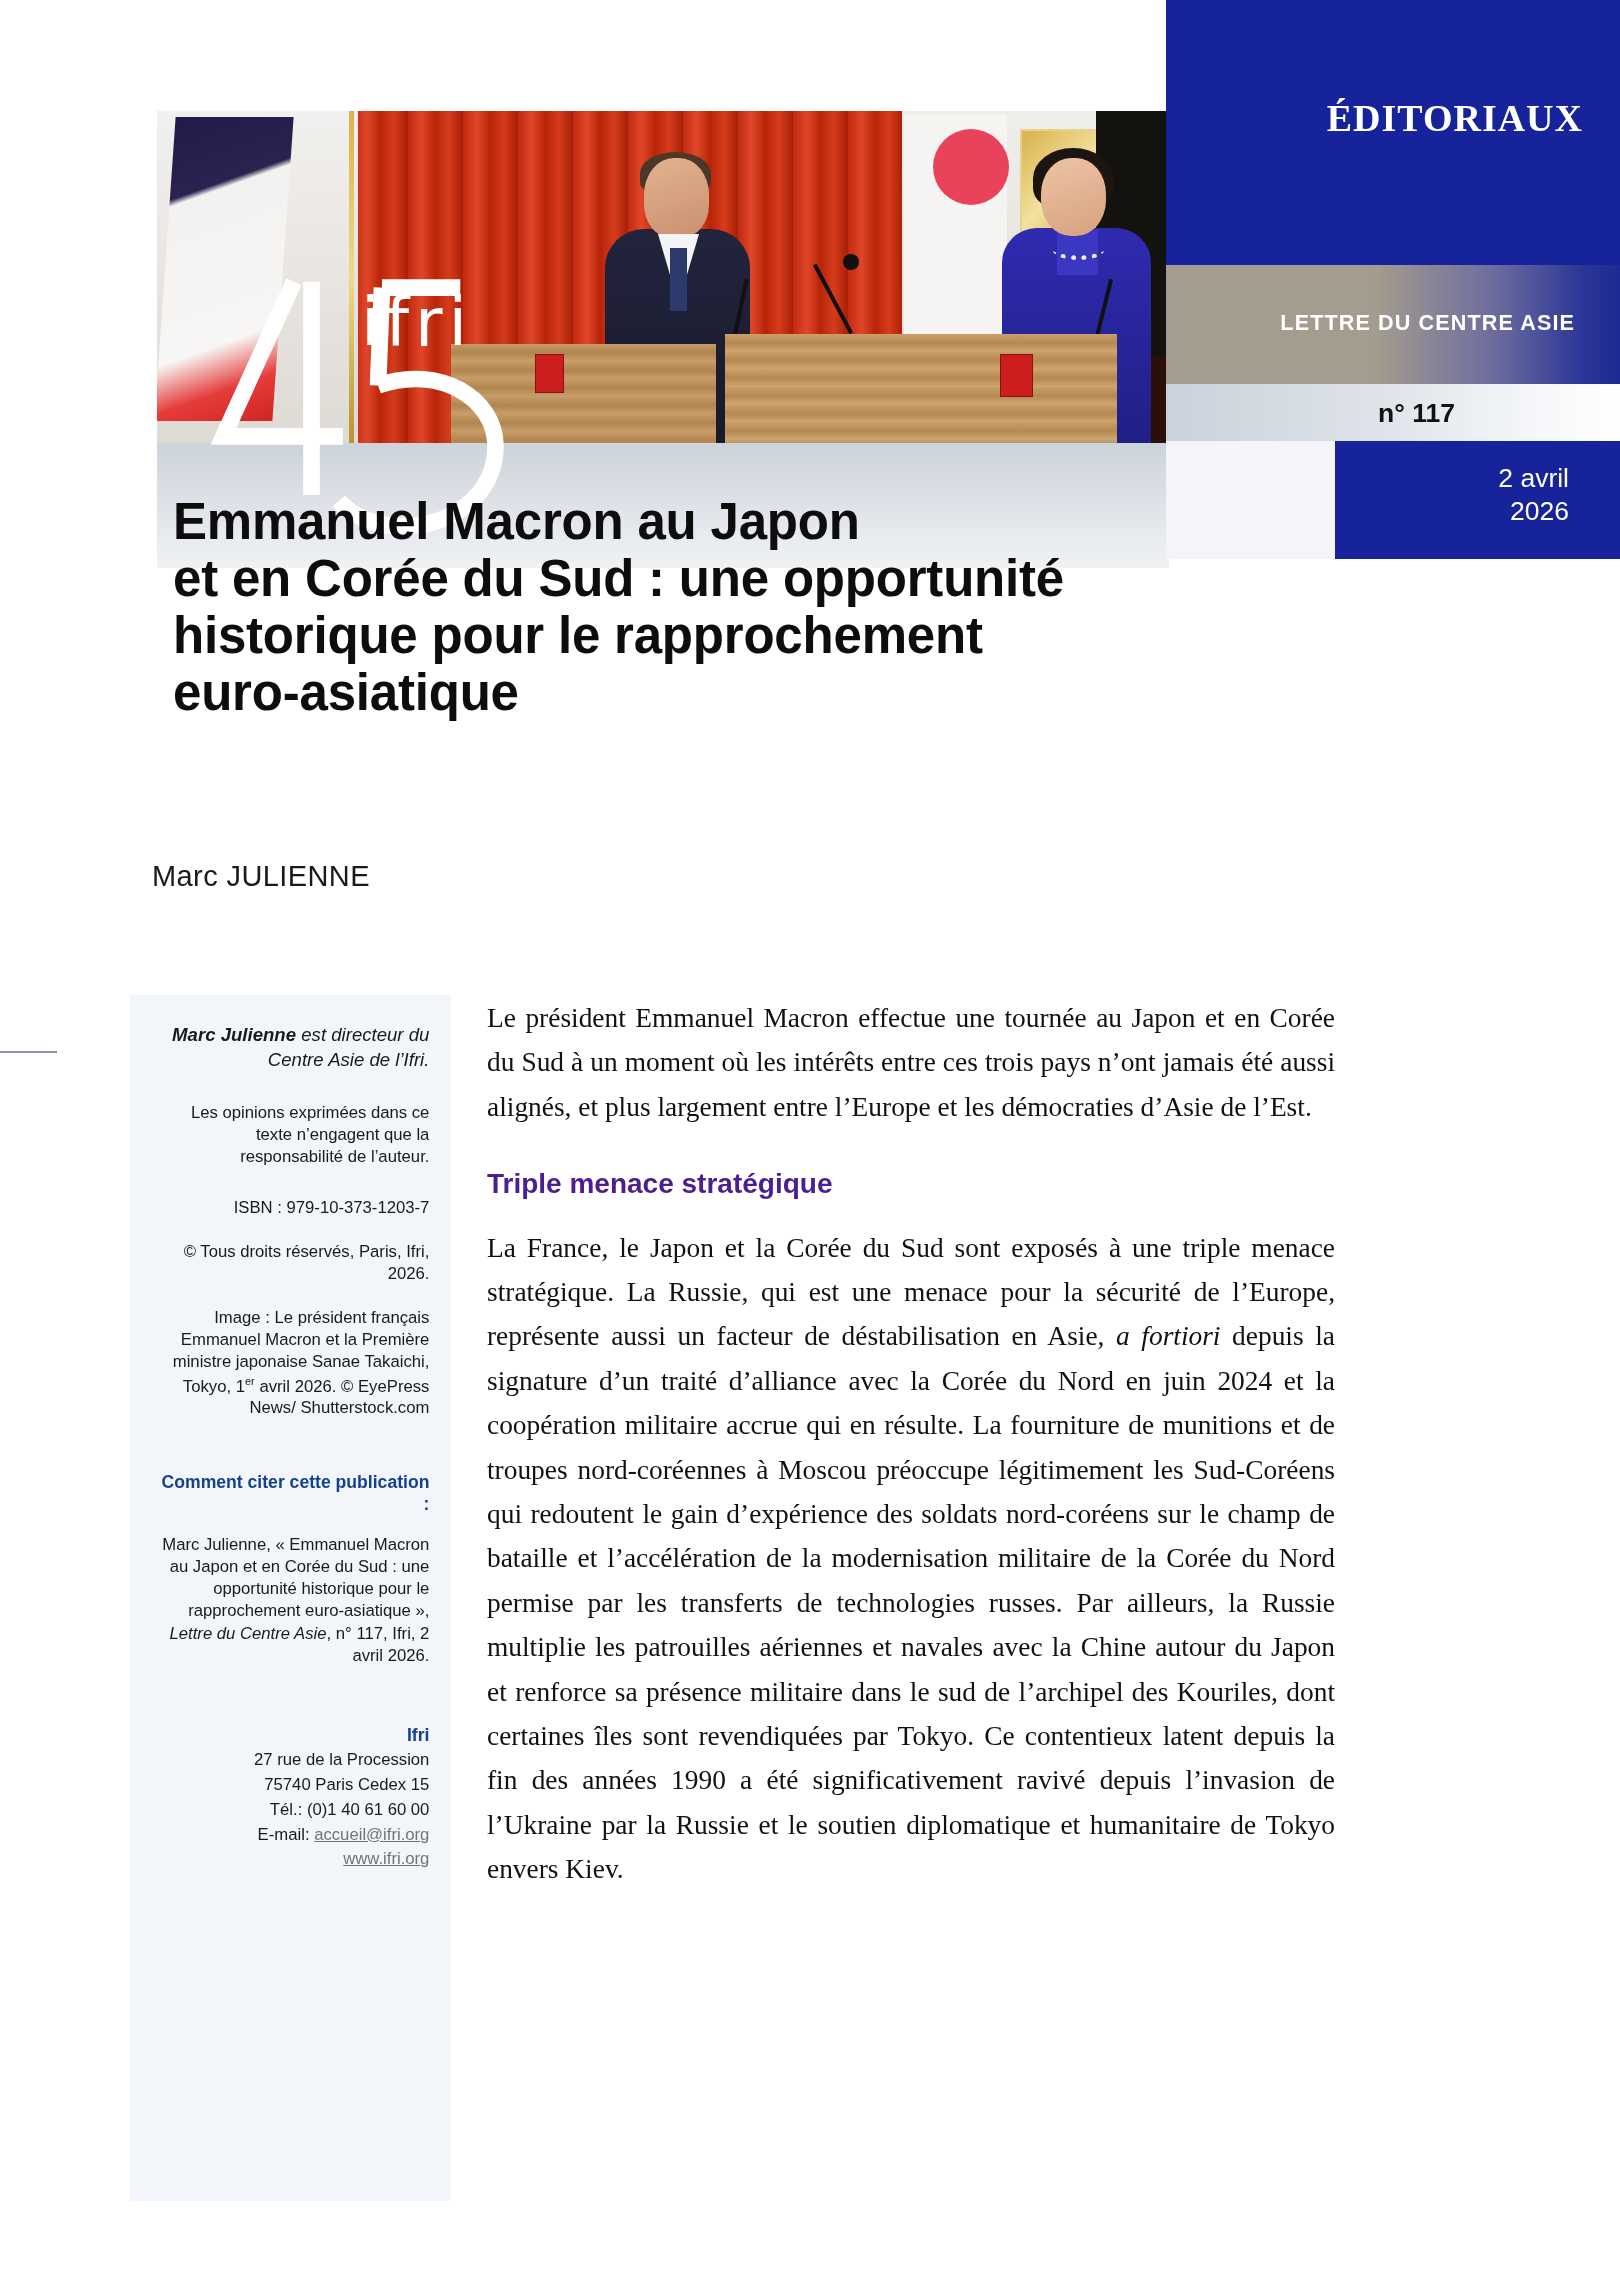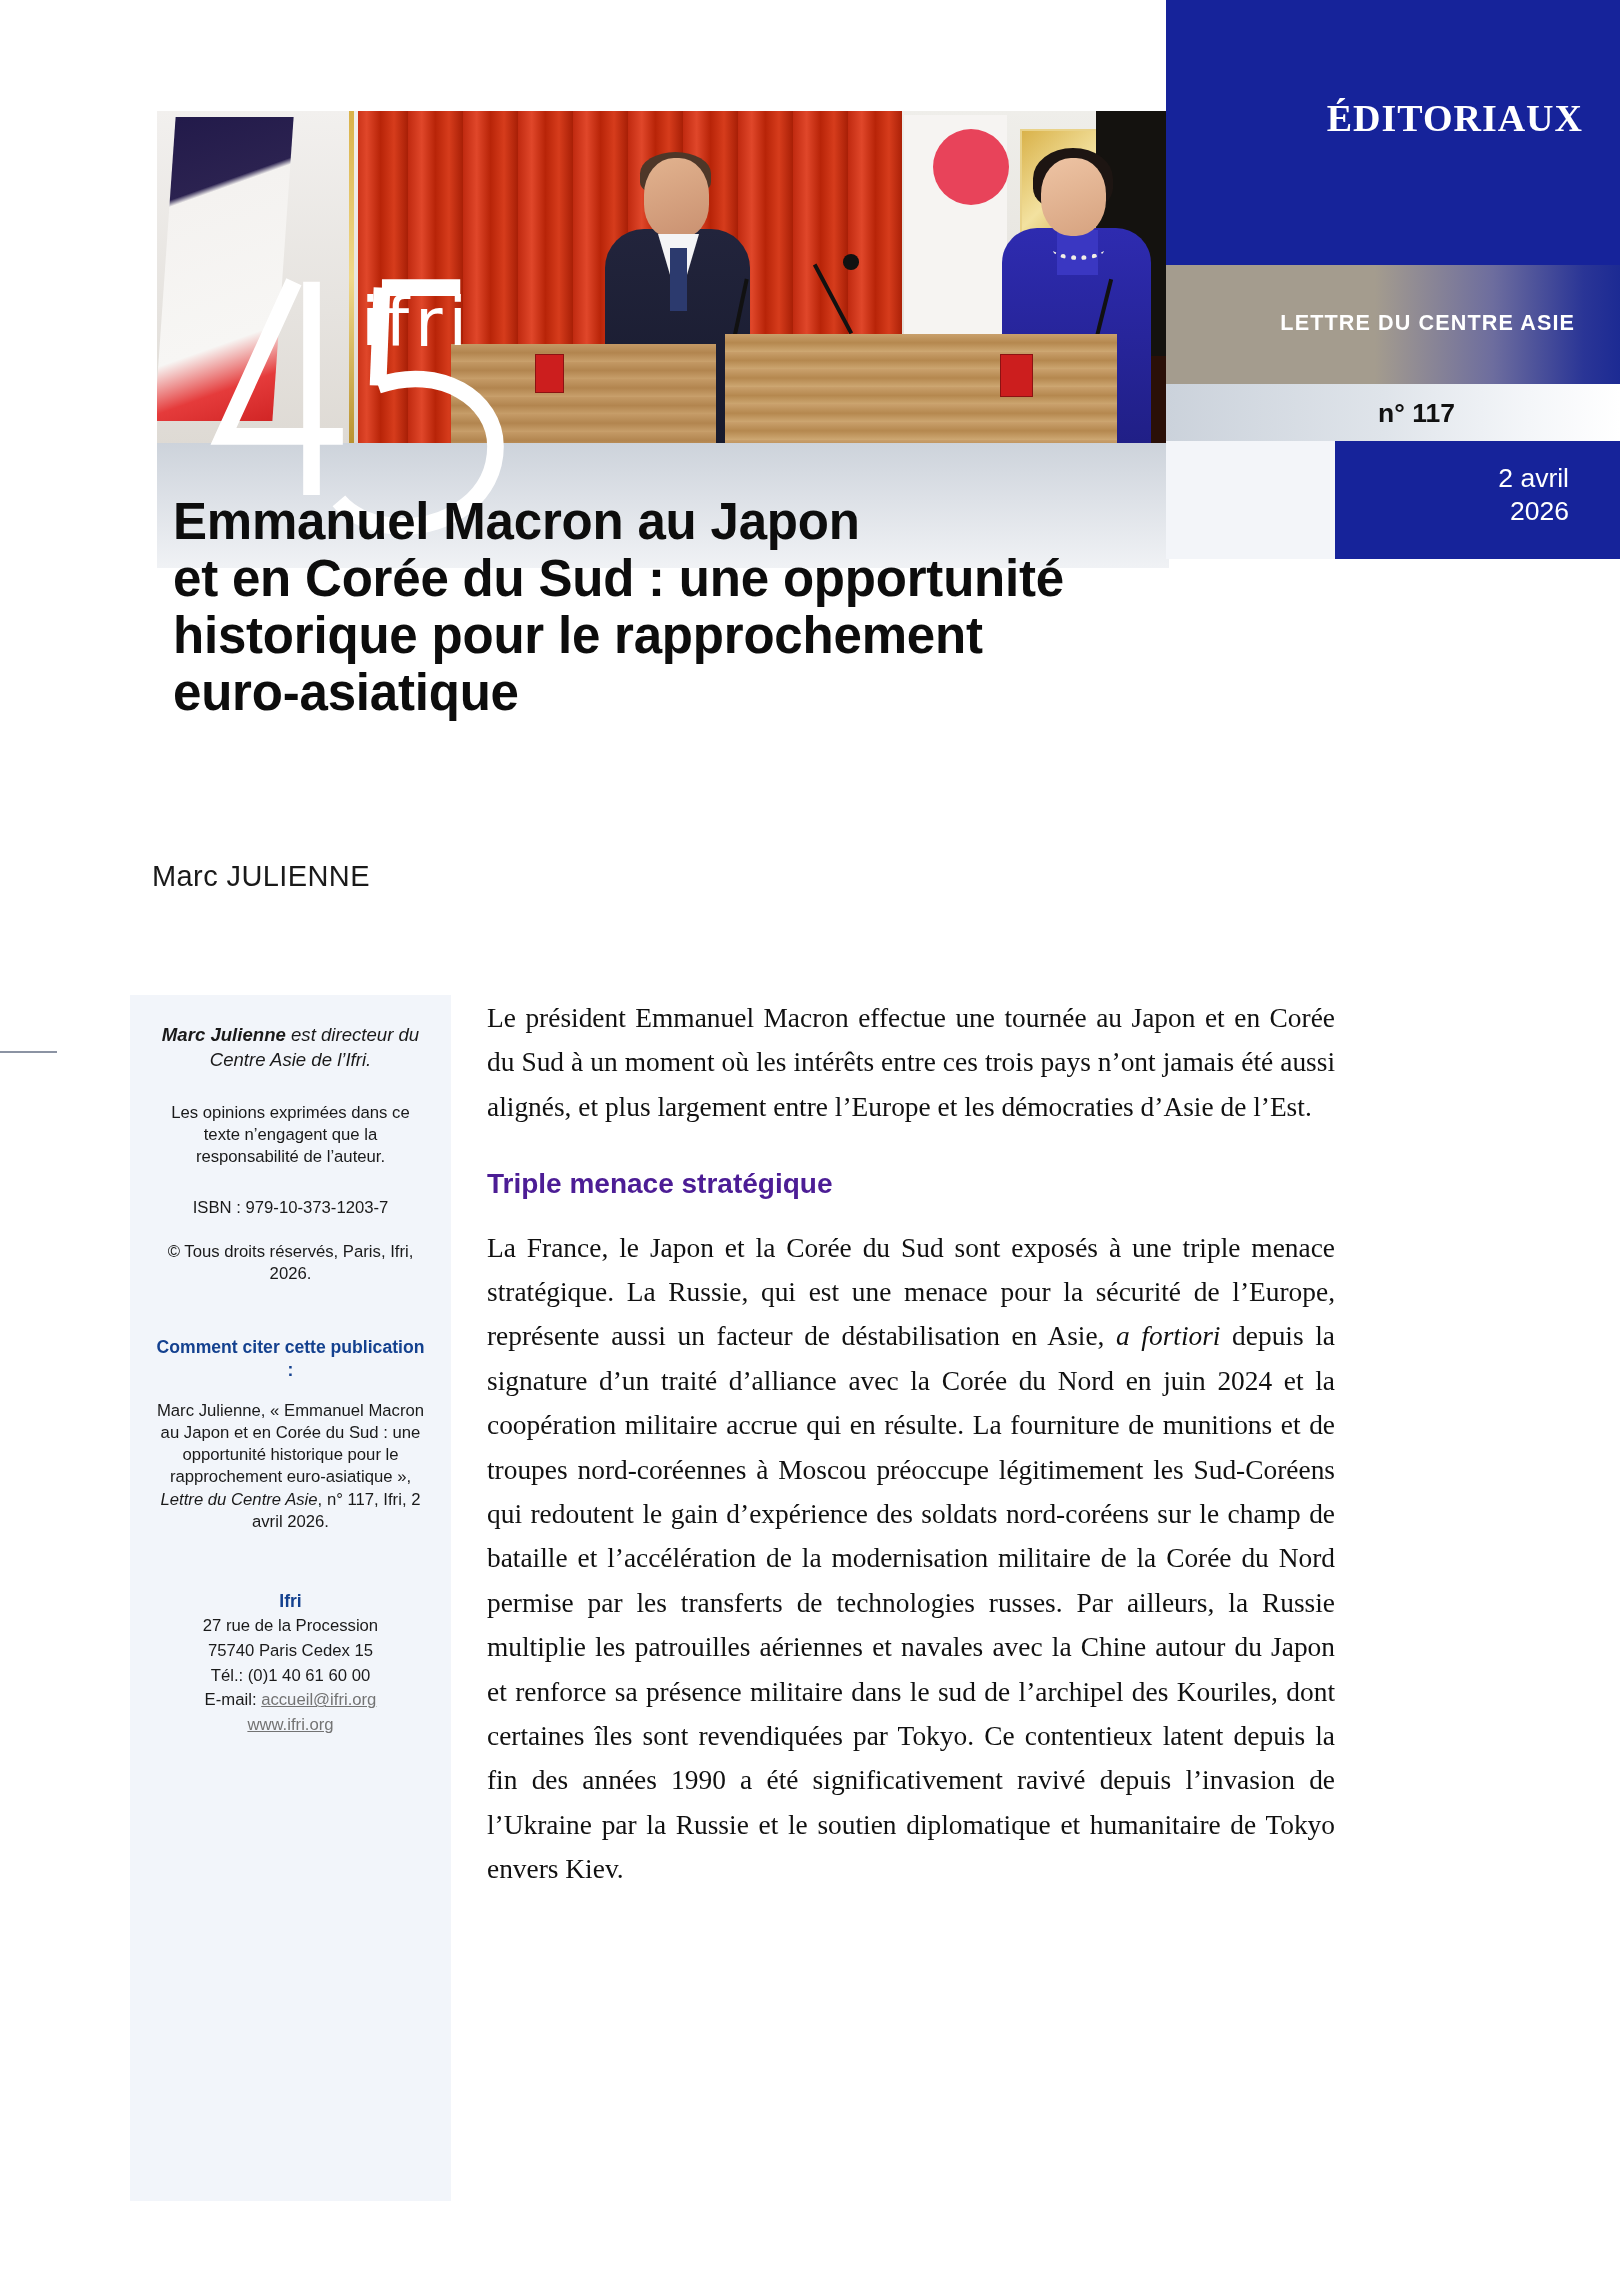--- a/index.html
+++ b/index.html
@@ -268,21 +268,21 @@
   }
 
   
   .sidebar {
     position: absolute;
     left: 130px; top: 995px;
     width: 321px;
     min-height: 1206px;
     background: #f2f5fa;
     padding: 23.5px 21.6px 29px 21.6px;
-    text-align: center;
+    text-align: right;
     font-size: 16.7px;
     line-height: 1.33;
     color: #1a1a1a;
   }
   .sidebar .bio {
     font-style: italic;
     font-size: 18.6px;
     line-height: 1.35;
     padding-top: 3.9px;
   }
@@ -428,20 +428,21 @@
 
 <div class="sidebar">
   <div class="bio"><b>Marc Julienne</b><span> est directeur du Centre Asie de l’Ifri.</span></div>
 
   <div class="sb-block">Les opinions exprimées dans ce texte n’engagent que la responsabilité de l’auteur.</div>
 
   <div class="sb-block">ISBN : 979-10-373-1203-7</div>
 
   <div class="sb-block tight">© Tous droits réservés, Paris, Ifri, 2026.</div>
 
+  <div class="sb-block tight"><span>Image : Le président français Emmanuel Macron et la Première ministre japonaise Sanae Takaichi, Tokyo, 1</span><span class="sup">er</span><span> avril 2026.</span> <span>© EyePress News/ Shutterstock.com</span></div>
 
   <div class="sb-heading">Comment citer cette publication :</div>
 
   <div class="sb-cite"><span>Marc Julienne, « Emmanuel Macron au Japon et en Corée du Sud : une opportunité historique pour le rapprochement euro-asiatique », </span><i>Lettre du Centre Asie</i><span>, n° 117, Ifri, 2 avril 2026.</span></div>
 
   <div class="sb-ifri">Ifri</div>
   <div class="sb-addr">27 rue de la Procession</div>
   <div class="sb-addr">75740 Paris Cedex 15</div>
   <div class="sb-addr">Tél.: (0)1 40 61 60 00</div>
   <div class="sb-addr"><span>E-mail: </span><a class="sb-link" href="#">accueil@ifri.org</a></div>

